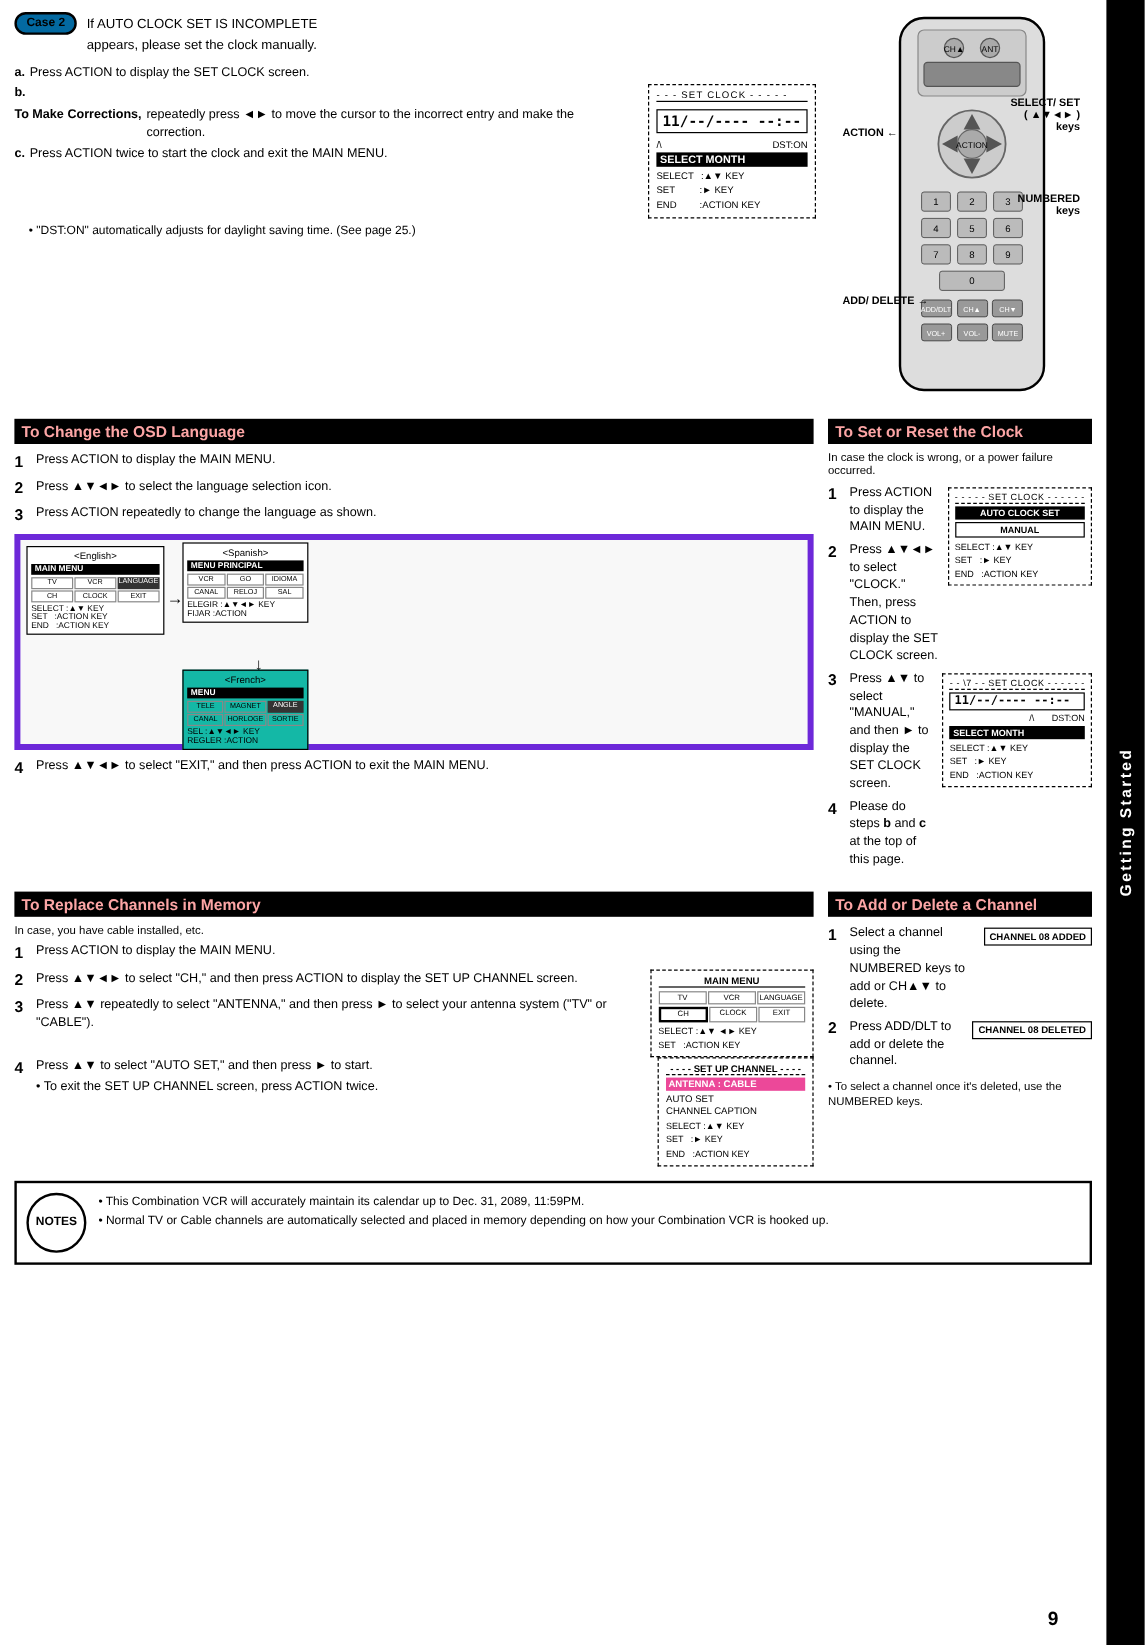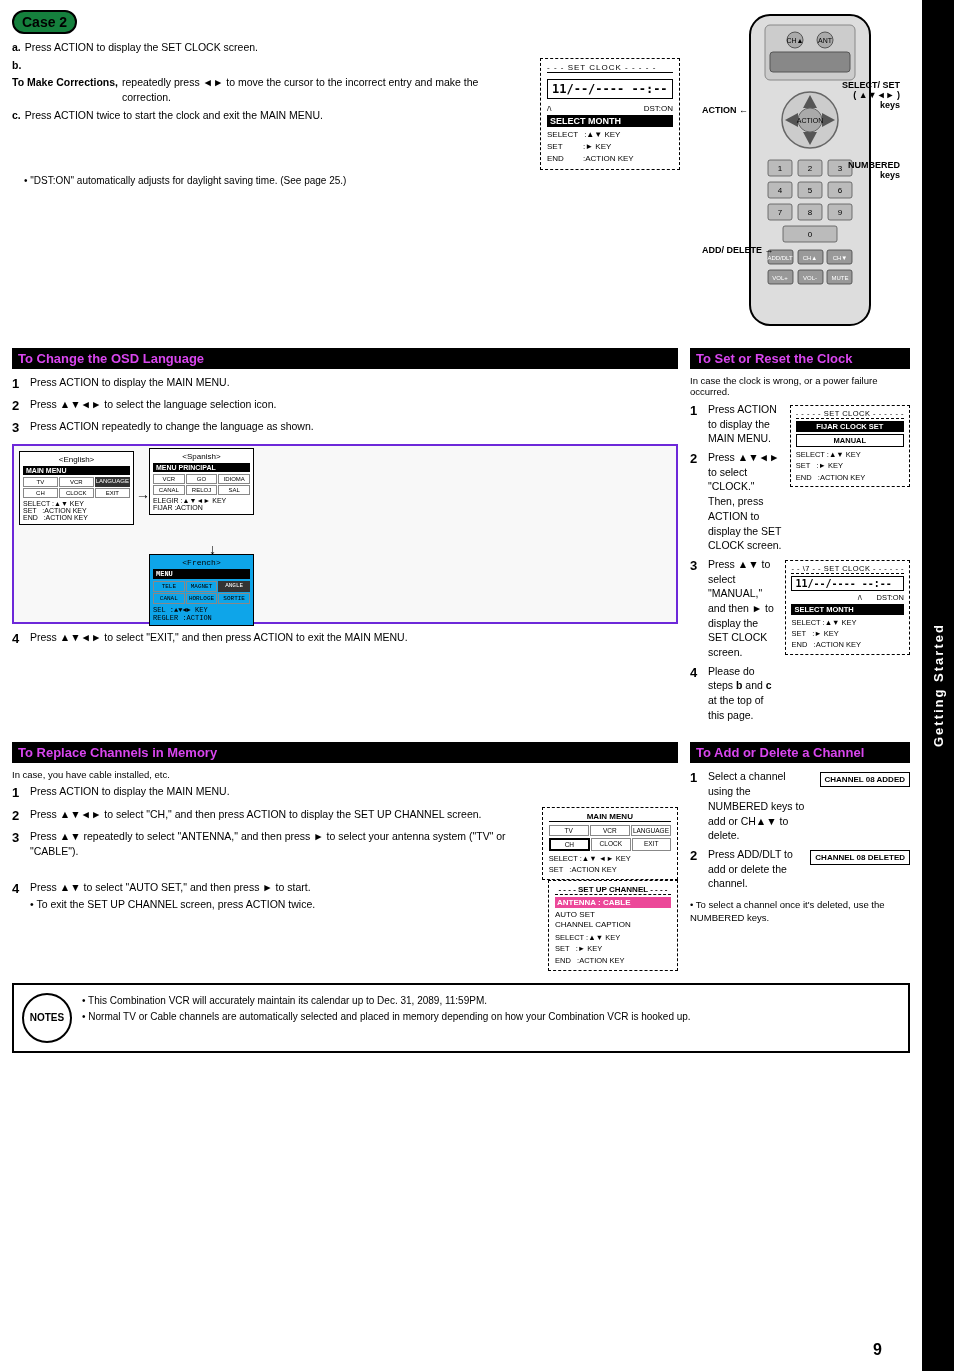--- a/index.html
+++ b/index.html
@@ -61,25 +61,25 @@
 
     
     .case2-header {
       display: flex;
       align-items: flex-start;
       gap: 8px;
       margin-bottom: 6px;
     }
 
     .case2-badge {
-      background: #15803d;
+      background: #0369a1;
       border: 2px solid #000;
       border-radius: 12px;
       padding: 2px 8px;
-      font-size: 14px;
+      font-size: 10px;
       font-weight: bold;
       white-space: nowrap;
       flex-shrink: 0;
     }
 
     .case2-title {
       font-size: 13px;
       font-weight: bold;
       line-height: 1.4;
     }
@@ -164,21 +164,21 @@
     .note-bullet {
       margin-top: 4px;
       font-size: 10px;
       line-height: 1.4;
       margin-left: 12px;
     }
 
     
     .section-header {
       background: #000;
-      color: #d946ef;
+      color: #fca5a5;
       font-size: 13px;
       font-weight: bold;
       padding: 3px 6px;
       margin: 8px 0 6px 0;
     }
 
     .numbered-list {
       margin-left: 0;
       padding-left: 0;
     }
@@ -201,21 +201,21 @@
     
     .two-col {
       display: flex;
       gap: 12px;
     }
 
     .col-left { flex: 1; }
 
     
     .lang-diagram {
-      border: 2px solid #6d28d9;
+      border: 5px solid #6d28d9;
       padding: 6px;
       margin: 6px 0;
       background: #f8f8f8;
       position: relative;
       height: 180px;
     }
 
     
     .bottom-two-col {
       display: flex;
@@ -355,20 +355,26 @@
 <body>
 
 <div class="page-container">
   <div class="main-content">
 
     <div class="top-section">
       <div class="left-col">
 
         <div class="case2-header">
           <div class="case2-badge">Case 2</div>
+          <div>
+            <div class="case2-title">
+              <span>If AUTO CLOCK SET IS INCOMPLETE</span><br>
+              <span>appears, please set the clock manually.</span>
+            </div>
+          </div>
         </div>
 
         <div class="instructions-list">
           <div class="inst-item">
             <span class="inst-label">a.</span>
             <span>Press ACTION to display the SET CLOCK screen.</span>
           </div>
 
           <div style="display:flex; gap:10px; align-items:flex-start; margin-bottom:4px;">
             <div style="flex:1;">
@@ -557,21 +563,21 @@
               <div style="border:1px solid #888;font-size:6px;padding:1px;text-align:center;">SAL</div>
             </div>
             <div style="font-size:7px;">
               <div>ELEGIR :▲▼◄► KEY</div>
               <div>FIJAR :ACTION</div>
             </div>
           </div>
 
           <div style="position:absolute;left:195px;top:95px;font-size:14px;font-weight:bold;">↓</div>
 
-          <div style="position:absolute; left:135px; top:108px; border:1px solid #000; padding:3px; background:#0ea5e9; width:105px;font-family:Liberation Mono, monospace;">
+          <div style="position:absolute; left:135px; top:108px; border:1px solid #000; padding:3px; background:#14b8a6; width:105px;">
             <div style="font-size:8px; text-align:center; margin-bottom:2px;">&lt;French&gt;</div>
             <div style="background:#000;color:#fff;font-size:7px;font-weight:bold;padding:1px 3px;margin-bottom:2px;">MENU</div>
             <div style="display:grid;grid-template-columns:1fr 1fr 1fr;gap:1px;margin-bottom:2px;">
               <div style="border:1px solid #888;font-size:6px;padding:1px;text-align:center;">TELE</div>
               <div style="border:1px solid #888;font-size:6px;padding:1px;text-align:center;">MAGNET</div>
               <div style="background:#333;color:#fff;font-size:6px;padding:1px;text-align:center;">ANGLE</div>
               <div style="border:1px solid #888;font-size:6px;padding:1px;text-align:center;">CANAL</div>
               <div style="border:1px solid #888;font-size:6px;padding:1px;text-align:center;">HORLOGE</div>
               <div style="border:1px solid #888;font-size:6px;padding:1px;text-align:center;">SORTIE</div>
             </div>
@@ -601,21 +607,21 @@
             </div>
             <div class="num-item">
               <span class="num-label">2</span>
               <span>Press ▲▼◄► to select "CLOCK." Then, press ACTION to display the SET CLOCK screen.</span>
             </div>
           </div>
           <div style="min-width:95px;">
 
             <div class="clock-set-box-small">
               <div style="font-size:7.5px;text-align:center;letter-spacing:0.5px;border-bottom:1px dashed #000;margin-bottom:2px;">- - - - - SET CLOCK - - - - - -</div>
-              <div class="auto-clock-bar">FIJAR CLOCK SET</div>
+              <div class="auto-clock-bar">AUTO CLOCK SET</div>
               <div class="manual-bar">MANUAL</div>
               <div class="key-leg-sm">
                 <div>SELECT :▲▼ KEY</div>
                 <div>SET &nbsp;&nbsp;:► KEY</div>
                 <div>END &nbsp;&nbsp;:ACTION KEY</div>
               </div>
             </div>
           </div>
         </div>
 

